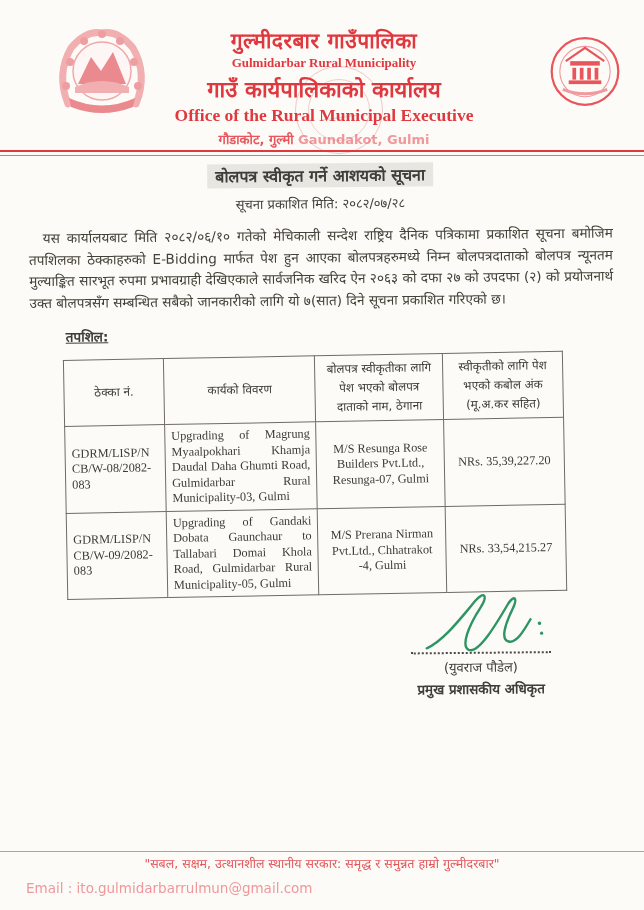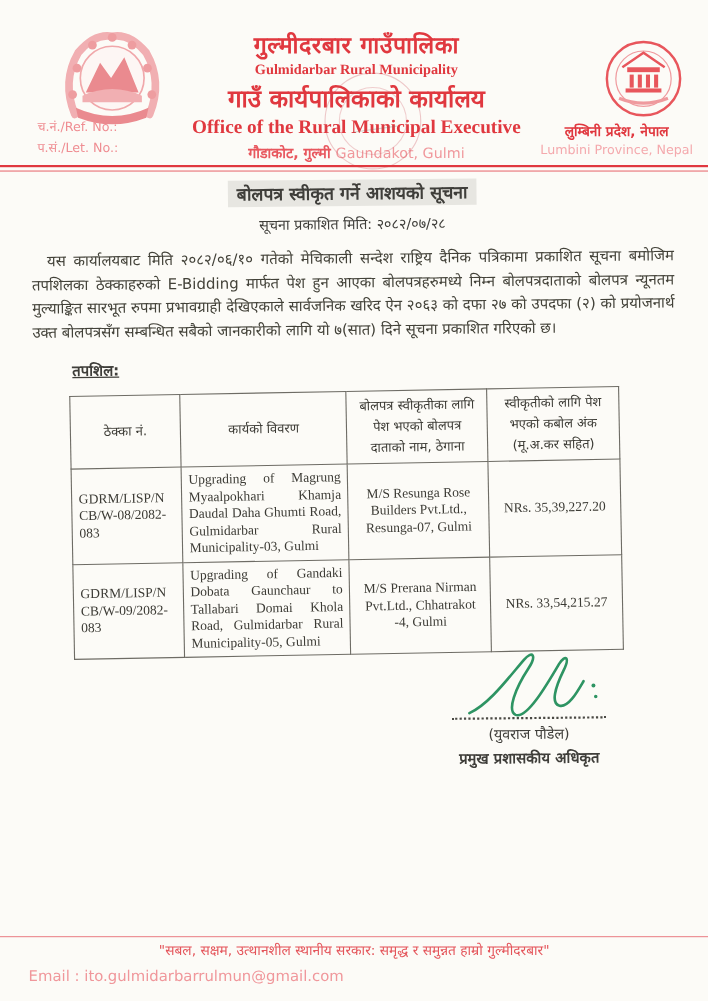--- a/index.html
+++ b/index.html
@@ -23,21 +23,21 @@
   .province { position: absolute; right: 14px; top: 112px; text-align: center; line-height: 16px; }
   .province .np { color: #e0383f; font-family: "DejaVu Sans", sans-serif; font-size: 12.5px; font-weight: bold; }
   .province .en { color: #f4a9ad; font-family: "DejaVu Sans", sans-serif; font-size: 11.5px; }
 
   .head-center { position: absolute; left: 139px; top: 26px; width: 370px; text-align: center; color: #e0383f; }
   .np-title1 { font-family: "DejaVu Sans", sans-serif; font-size: 21px; font-weight: bold; letter-spacing: .5px; }
   .en-title1 { font-family: "Liberation Serif", serif; font-size: 13px; font-weight: bold; margin-top: 1px; }
   .np-title2 { font-family: "DejaVu Sans", sans-serif; font-size: 22px; font-weight: bold; margin-top: 2px; }
   .en-title2 { font-family: "Liberation Serif", serif; font-size: 17.5px; font-weight: bold; margin-top: 2px; }
   .addr { font-family: "DejaVu Sans", sans-serif; font-size: 13px; font-weight: bold; margin-top: 4px; color: #e8575e; }
-  .addr .en { font-weight: normal; color: #f0989c; }
+  .addr .en { font-weight: bold; color: #f0989c; }
 
   .stamp { position: absolute; left: 156px; top: 40px; width: 88px; height: 88px; border-radius: 50%;
            border: 1.5px solid rgba(205, 90, 100, .4); opacity: .8; }
   .stamp::before { content: ""; position: absolute; inset: 12px; border-radius: 50%; border: 1px solid rgba(205,90,100,.35); }
   .stamp::after  { content: ""; position: absolute; left: 24px; top: 38px; width: 40px; height: 12px;
                    border-bottom: 1px solid rgba(120,110,100,.35); transform: rotate(-8deg); }
 
   .head-rule { position: absolute; left: 0; right: 0; top: 150px; height: 6px;
                border-top: 2.5px solid #e0383f; border-bottom: 1.5px solid #e87177; }
 
@@ -104,24 +104,20 @@
         <circle cx="68" cy="15" r="4" fill="#ec8d92"></circle>
           <circle cx="82" cy="36" r="4" fill="#ec8d92"></circle>
         <circle cx="86" cy="60" r="4" fill="#ec8d92"></circle>
         <circle cx="50" cy="45" r="29" fill="#fef6f4" stroke="#ef9a9e" stroke-width="1.5"></circle>
         <path d="M26,58 L39,31 L49,45 L61,26 L74,58 Z" fill="#e8777d"></path>
         <path d="M23,61 Q50,49 77,61 L77,67 L23,67 Z" fill="#f0a2a6"></path>
         <path d="M17,72 Q50,87 83,72 L81,81 Q50,93 19,81 Z" fill="#e8777d"></path>
       </svg>
     </div>
 
-    <div class="refs">
-      <div>च.नं./Ref. No.:</div>
-      <div>प.सं./Let. No.:</div>
-    </div>
 
     <div class="head-center">
       <div class="np-title1">गुल्मीदरबार गाउँपालिका</div>
       <div class="en-title1">Gulmidarbar Rural Municipality</div>
       <div class="np-title2">गाउँ कार्यपालिकाको कार्यालय</div>
       <div class="en-title2">Office of the Rural Municipal Executive</div>
       <div class="addr">
         <span>गौडाकोट, गुल्मी</span>
         <span class="en">Gaundakot, Gulmi</span>
       </div>
@@ -136,24 +132,20 @@
         <rect x="30" y="34" width="40" height="6" fill="#e8565c"></rect>
         <rect x="33" y="43" width="5" height="16" fill="#e8565c"></rect>
         <rect x="43" y="43" width="5" height="16" fill="#e8565c"></rect>
         <rect x="53" y="43" width="5" height="16" fill="#e8565c"></rect>
         <rect x="63" y="43" width="5" height="16" fill="#e8565c"></rect>
         <rect x="28" y="60" width="44" height="5" fill="#e8565c"></rect>
         <path d="M20,72 Q50,84 80,72" fill="none" stroke="#ef9a9e" stroke-width="4"></path>
       </svg>
     </div>
 
-    <div class="province">
-      <div class="np">लुम्बिनी प्रदेश, नेपाल</div>
-      <div class="en">Lumbini Province, Nepal</div>
-    </div>
 
     <div class="head-rule"></div>
   </header>
 
   <main class="tilt">
 
     <div class="title-wrap">
       <span class="notice-title">बोलपत्र स्वीकृत गर्ने आशयको सूचना</span>
     </div>
 

